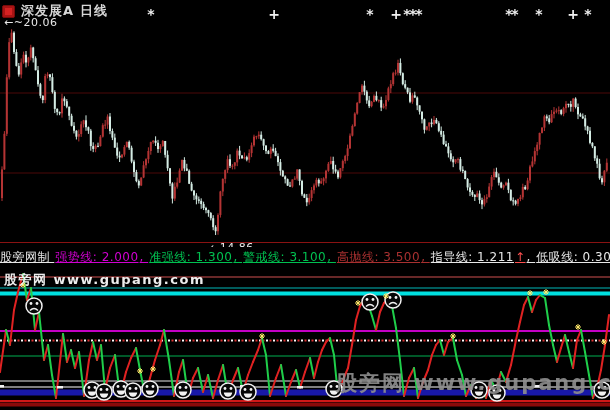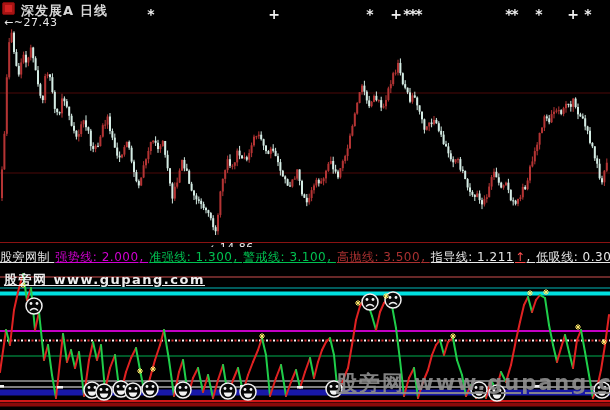--- a/index.html
+++ b/index.html
@@ -1,29 +1,29 @@
 <!DOCTYPE html>
 <html><head>
 <meta charset="utf-8">
 <style>
   html,body{margin:0;padding:0;background:#000;}
   #app{position:relative;width:610px;height:410px;background:#000;overflow:hidden;
        font-family:"DejaVu Sans",sans-serif;}
   #chart-svg{position:absolute;left:0;top:0;}
-  .titlebar{position:absolute;left:2px;top:2px;display:flex;align-items:flex-start;gap:6px;z-index:5;}
+  .titlebar{position:absolute;left:2px;top:2px;display:flex;align-items:center;gap:6px;z-index:5;}
   .title-icon{width:11px;height:11px;background:#d42222;border:1px solid #7a0a0a;border-radius:2px;
       box-shadow:inset 0 0 0 2px #a81414;}
   .title-text{color:#d6d6d6;font-size:13px;font-weight:bold;letter-spacing:1px;text-shadow:0 0 1px #000;}
   .price-label{position:absolute;color:#e8e8e8;font-size:11px;letter-spacing:0.5px;z-index:4;white-space:nowrap;}
   #high-label{left:4px;top:16px;}
   #low-label{left:210px;top:241px;}
   #label-row{position:absolute;left:0;top:247px;width:610px;height:21px;line-height:21px;
       font-size:12px;white-space:nowrap;overflow:hidden;z-index:6;background:#000;letter-spacing:0.5px;}
   #label-row span{margin-right:1px;text-decoration:underline;}
-  .wm{position:absolute;z-index:7;white-space:nowrap;pointer-events:none;text-decoration:underline;}
+  .wm{position:absolute;z-index:7;white-space:nowrap;pointer-events:none;}
   #wm-top{left:4px;top:271px;color:#ededed;font-size:13px;letter-spacing:1.5px;font-weight:bold;}
   #wm-bottom{left:336px;top:369px;color:#8f8f8f;font-size:21px;letter-spacing:2px;font-weight:bold;opacity:.9;}
 </style>
 </head>
 <body>
 
 <div id="app">
 
   <svg id="chart-svg" width="610" height="410" viewBox="0 0 610 410">
     <g id="g-lines">
@@ -818,21 +818,21 @@
         <path transform="translate(604,342)" d="M -3 0 H 3 M 0 -3 V 3 M -2 -2 L 2 2 M -2 2 L 2 -2" stroke="#ffe868" stroke-width="1"></path>
       </g>
   </svg>
 
   <div class="titlebar">
     <span class="title-icon"></span>
     <span class="title-text">深发展A</span>
     <span class="title-text">日线</span>
   </div>
 
-  <div id="high-label" class="price-label">←~27.43</div>
+  <div id="high-label" class="price-label">←~20.06</div>
   <div id="low-label" class="price-label">←14.86</div>
 
   <div id="label-row"><span style="color: rgb(232, 232, 232);">股旁网制 </span><span style="color: rgb(208, 0, 208);">强势线: 2.000</span><span style="color: rgb(208, 0, 208);">, </span><span style="color: rgb(0, 192, 80);">准强线: 1.300</span><span style="color: rgb(0, 192, 80);">, </span><span style="color: rgb(0, 192, 80);">警戒线: 3.100</span><span style="color: rgb(0, 192, 80);">, </span><span style="color: rgb(168, 48, 48);">高抛线: 3.500</span><span style="color: rgb(168, 48, 48);">, </span><span style="color: rgb(232, 232, 232);">指导线: 1.211</span><span style="color: rgb(255, 80, 80);">↑</span><span style="color: rgb(232, 232, 232);">, </span><span style="color: rgb(232, 232, 232);">低吸线: 0.300</span></div>
 
   <div id="wm-top" class="wm">股旁网 www.gupang.com</div>
   <div id="wm-bottom" class="wm">股旁网 www.gupang.com</div>
 
 </div>
 
 </body></html>

